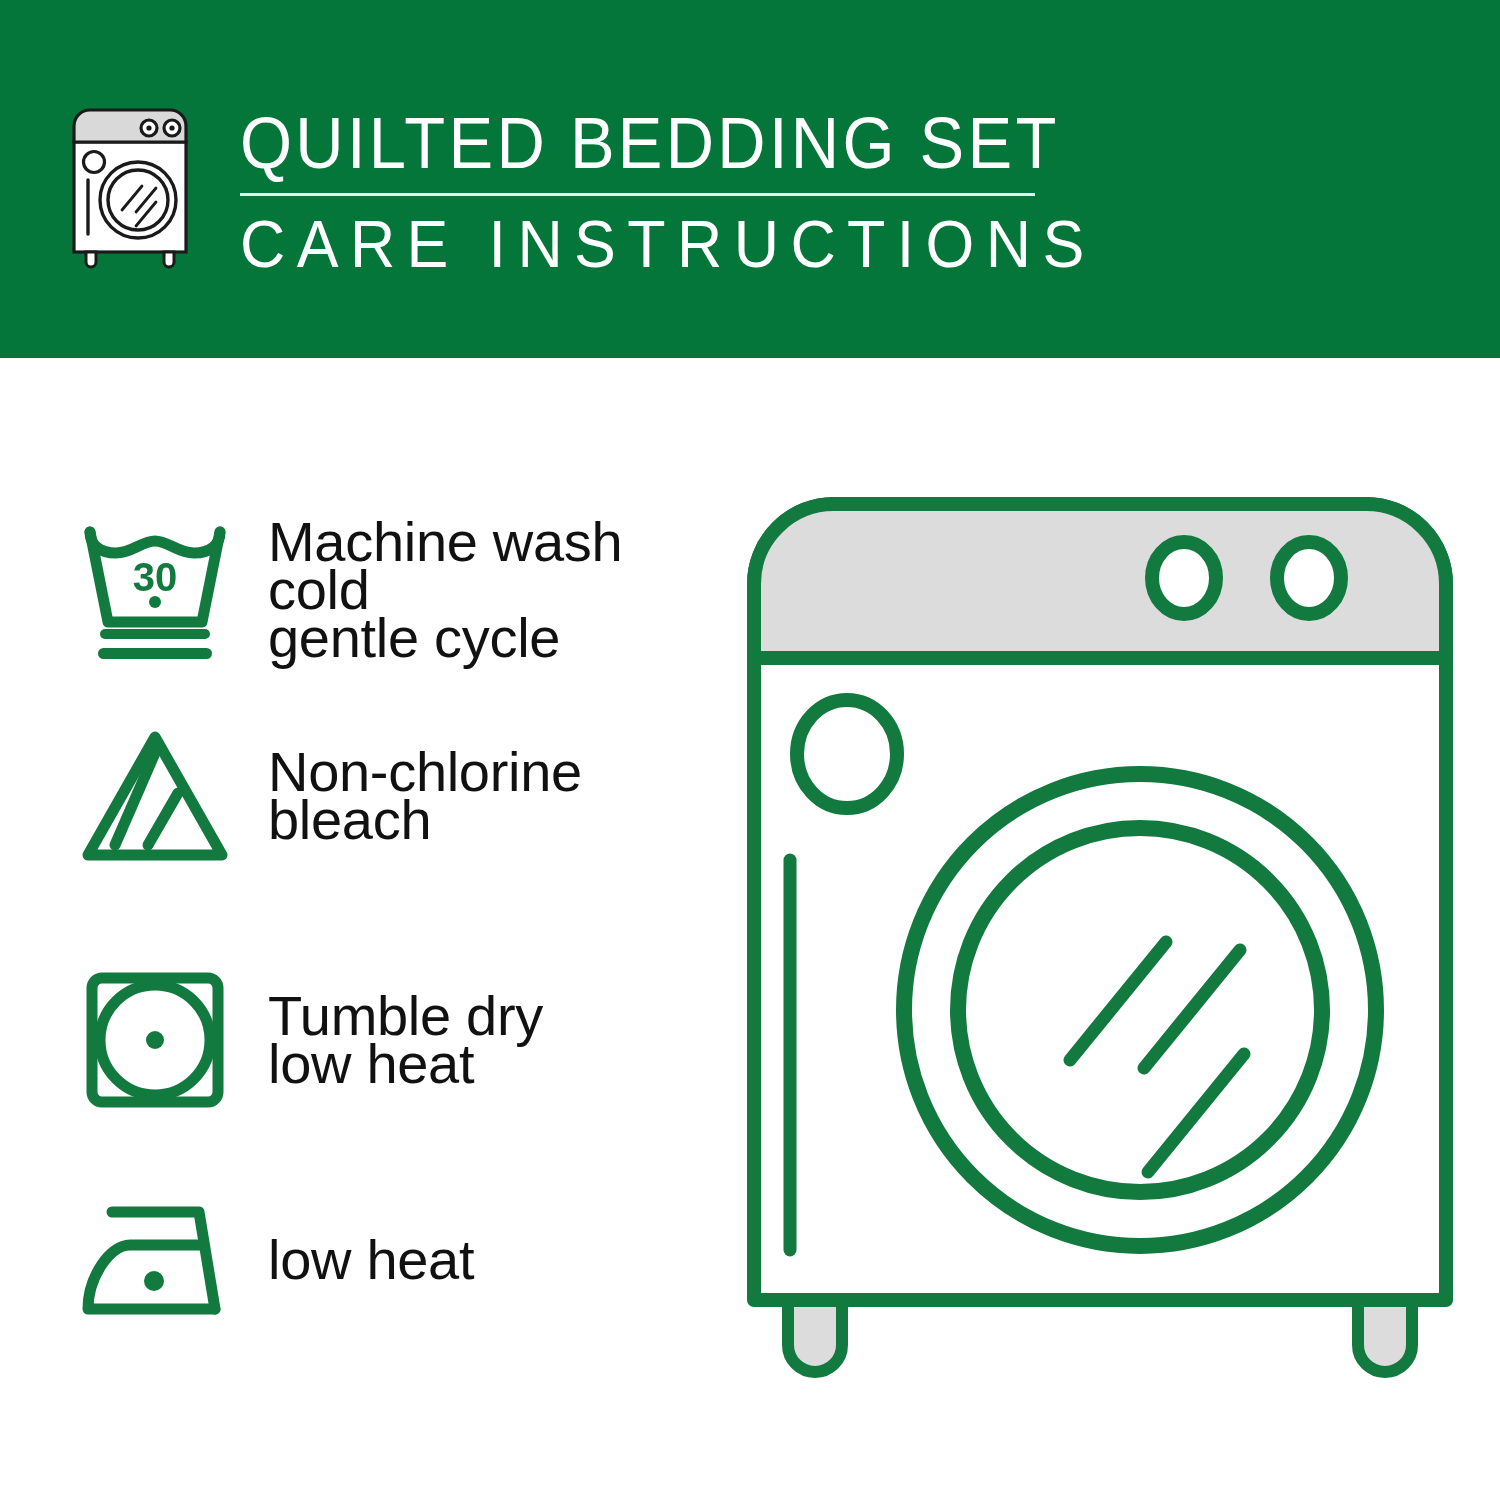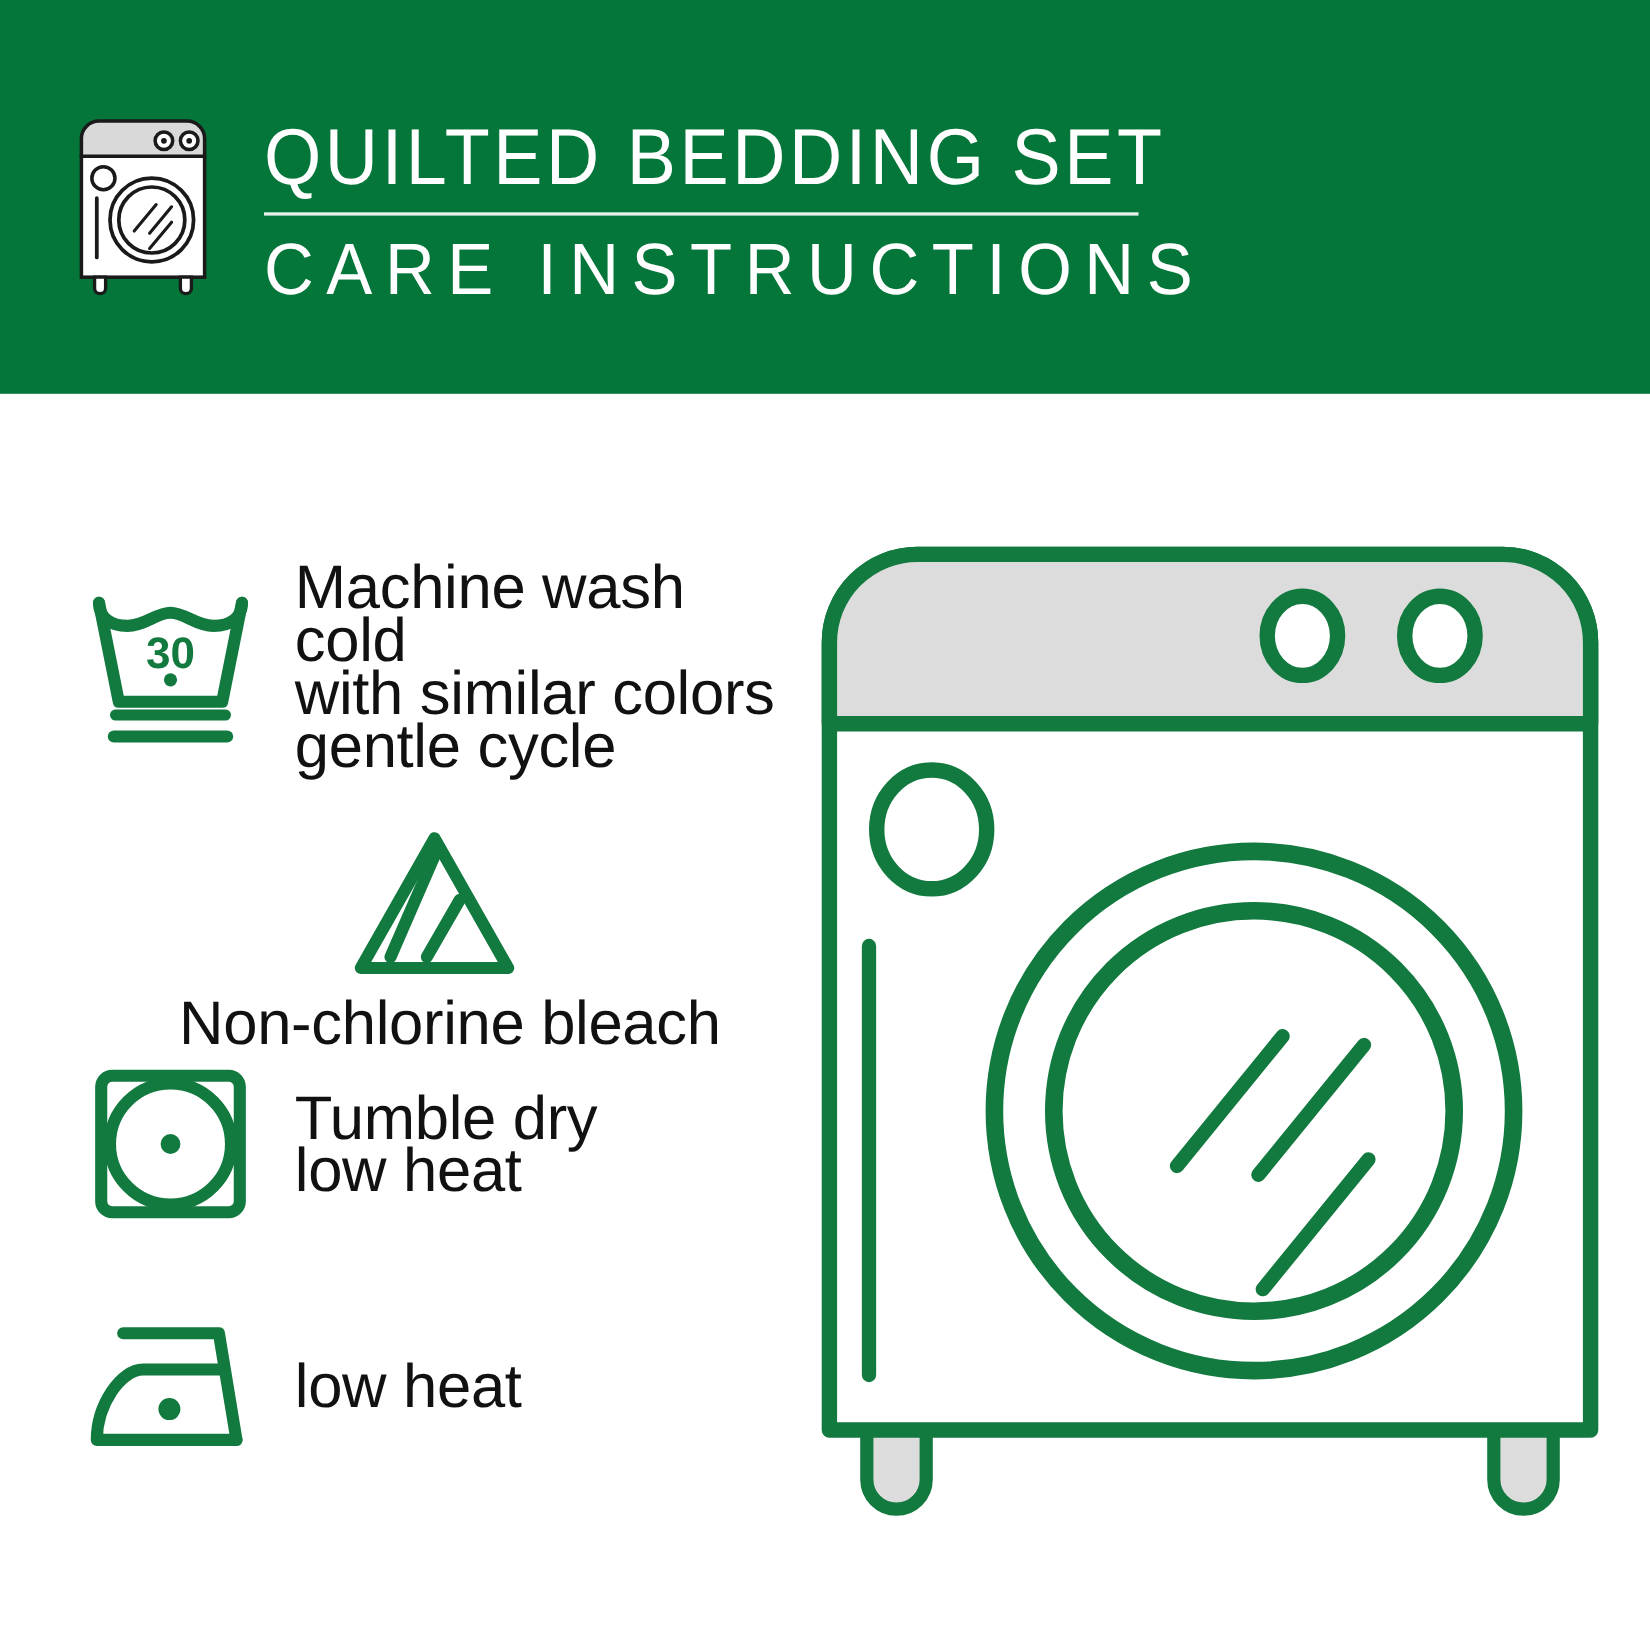--- a/index.html
+++ b/index.html
@@ -83,21 +83,21 @@
     width: 730px;
   }
   .care-row {
     position: absolute;
     left: 70px;
     width: 650px;
     display: flex;
     align-items: center;
   }
   .row-0 { top: 30px; }
-  .row-1 { top: 256px; flex-direction: column; }
+  .row-1 { top: 236px; }
   .row-2 { top: 480px; }
   .row-3 { top: 700px; }
 
   .care-icon {
     width: 170px;
     height: 160px;
     flex: 0 0 170px;
     display: flex;
     align-items: center;
   }
@@ -175,21 +175,20 @@
 
           <rect x="30" y="114" width="110" height="10" rx="5" fill="#12793F"></rect>
           <rect x="28" y="133" width="114" height="11" rx="5.5" fill="#12793F"></rect>
 
           <text x="85" y="76" font-family="Liberation Sans, sans-serif" font-size="40" font-weight="700" fill="#12793F" text-anchor="middle">30</text>
           <circle cx="85" cy="87" r="6" fill="#12793F"></circle>
         </svg>
       </div>
       <div class="care-text">
         <span>Machine wash cold</span>
-        <span>with similar colors</span>
         <span>gentle cycle</span>
       </div>
     </div>
 
     <div class="care-row row-1">
       <div class="care-icon">
         <svg viewBox="0 0 170 150" width="170" height="150" xmlns="http://www.w3.org/2000/svg">
           <g fill="none" stroke="#12793F" stroke-width="11" stroke-linecap="round" stroke-linejoin="round">
             <path d="M85 16 L152 134 L18 134 Z"></path>
             <line x1="85" y1="32" x2="45" y2="124"></line>

